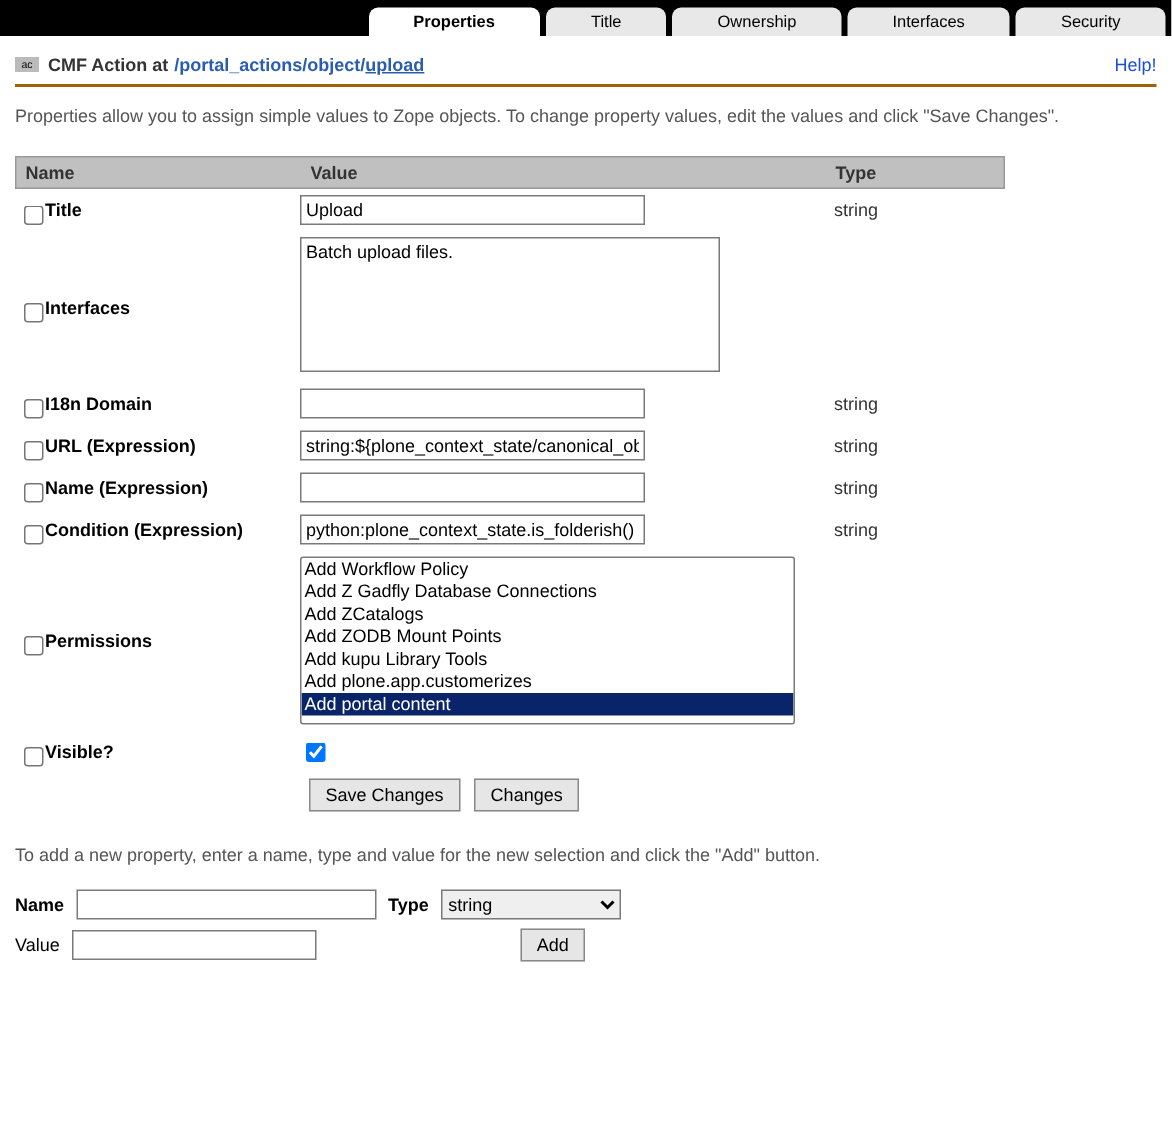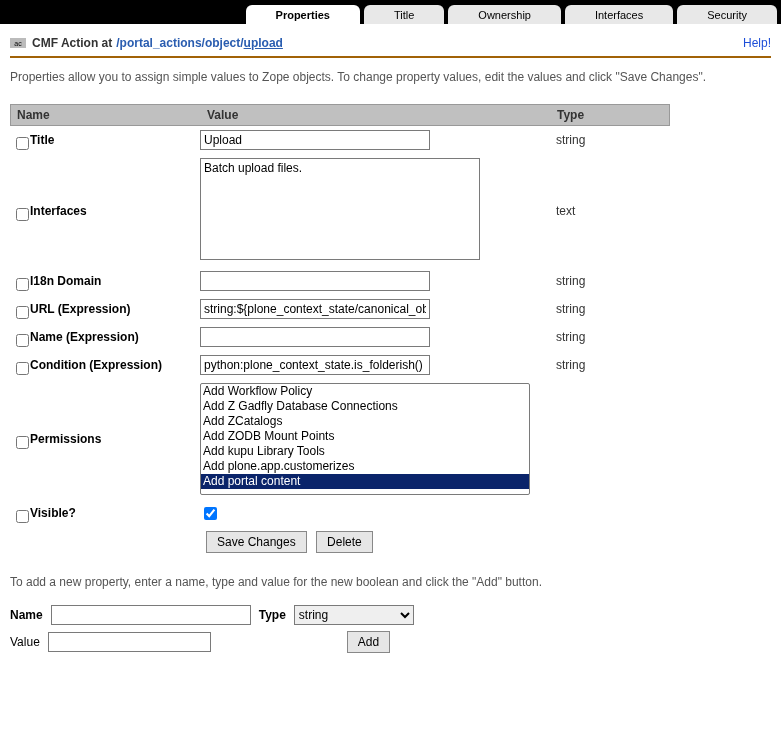--- a/index.html
+++ b/index.html
@@ -68,21 +68,21 @@
 .prop-row .col-value { padding: 1px 6px 1px 0; }
 .prop-row .col-type { padding: 4px 6px; color: #333; }
 input[type=text] {
   font-family: inherit; font-size: 12px;
   border: 1px solid #7a7a7a; padding: 2px 3px; height: 20px;
 }
 .w-norm { width: 230px; }
 textarea {
   font-family: inherit; font-size: 12px;
   border: 1px solid #7a7a7a; padding: 2px 3px;
-  width: 280px; height: 102px; resize: none;
+  width: 280px; height: 90px; resize: none;
 }
 select.multi {
   width: 330px; height: 112px;
   font-family: inherit; font-size: 12px;
   border: 1px solid #7a7a7a;
 }
 select.multi option.selected-opt { background: #0a246a; color: #fff; }
 .buttons { padding: 4px 0 4px 196px; }
 .btn {
   font-family: inherit; font-size: 12px;
@@ -131,21 +131,20 @@
 
     <div class="prop-row">
       <div class="col-name"><input type="checkbox" class="checkrow-cb" style=""><span>Title</span></div>
       <div class="col-value"><input type="text" class="w-norm" value="Upload" style=""></div>
       <div class="col-type">string</div>
     </div>
 
     <div class="prop-row">
       <div class="col-name"><input type="checkbox" class="checkrow-cb" style=""><span>Interfaces</span></div>
       <div class="col-value"><textarea style="">Batch upload files.</textarea></div>
-      <div class="col-type">text</div>
     </div>
 
     <div class="prop-row">
       <div class="col-name"><input type="checkbox" class="checkrow-cb" style=""><span>I18n Domain</span></div>
       <div class="col-value"><input type="text" class="w-norm" value="" style=""></div>
       <div class="col-type">string</div>
     </div>
 
     <div class="prop-row">
       <div class="col-name"><input type="checkbox" class="checkrow-cb" style=""><span>URL (Expression)</span></div>
@@ -180,26 +179,26 @@
       </div>
     </div>
 
     <div class="prop-row">
       <div class="col-name"><input type="checkbox" class="checkrow-cb" style=""><span>Visible?</span></div>
       <div class="col-value"><input type="checkbox" checked="" style=""></div>
     </div>
 
     <div class="buttons">
       <button class="btn">Save Changes</button>
-      <button class="btn">Delete</button>
+      <button class="btn">Changes</button>
     </div>
   </div>
 
   <div class="add-section">
-    <div class="add-intro">To add a new property, enter a name, type and value for the new boolean and click the "Add" button.</div>
+    <div class="add-intro">To add a new property, enter a name, type and value for the new selection and click the "Add" button.</div>
     <div class="add-form">
       <span class="lbl">Name</span>
       <input type="text" style="">
       <span class="lbl">Type</span>
       <select>
         <option>string</option>
       </select>
     </div>
     <div class="add-row2">
       <span class="lbl">Value</span>

